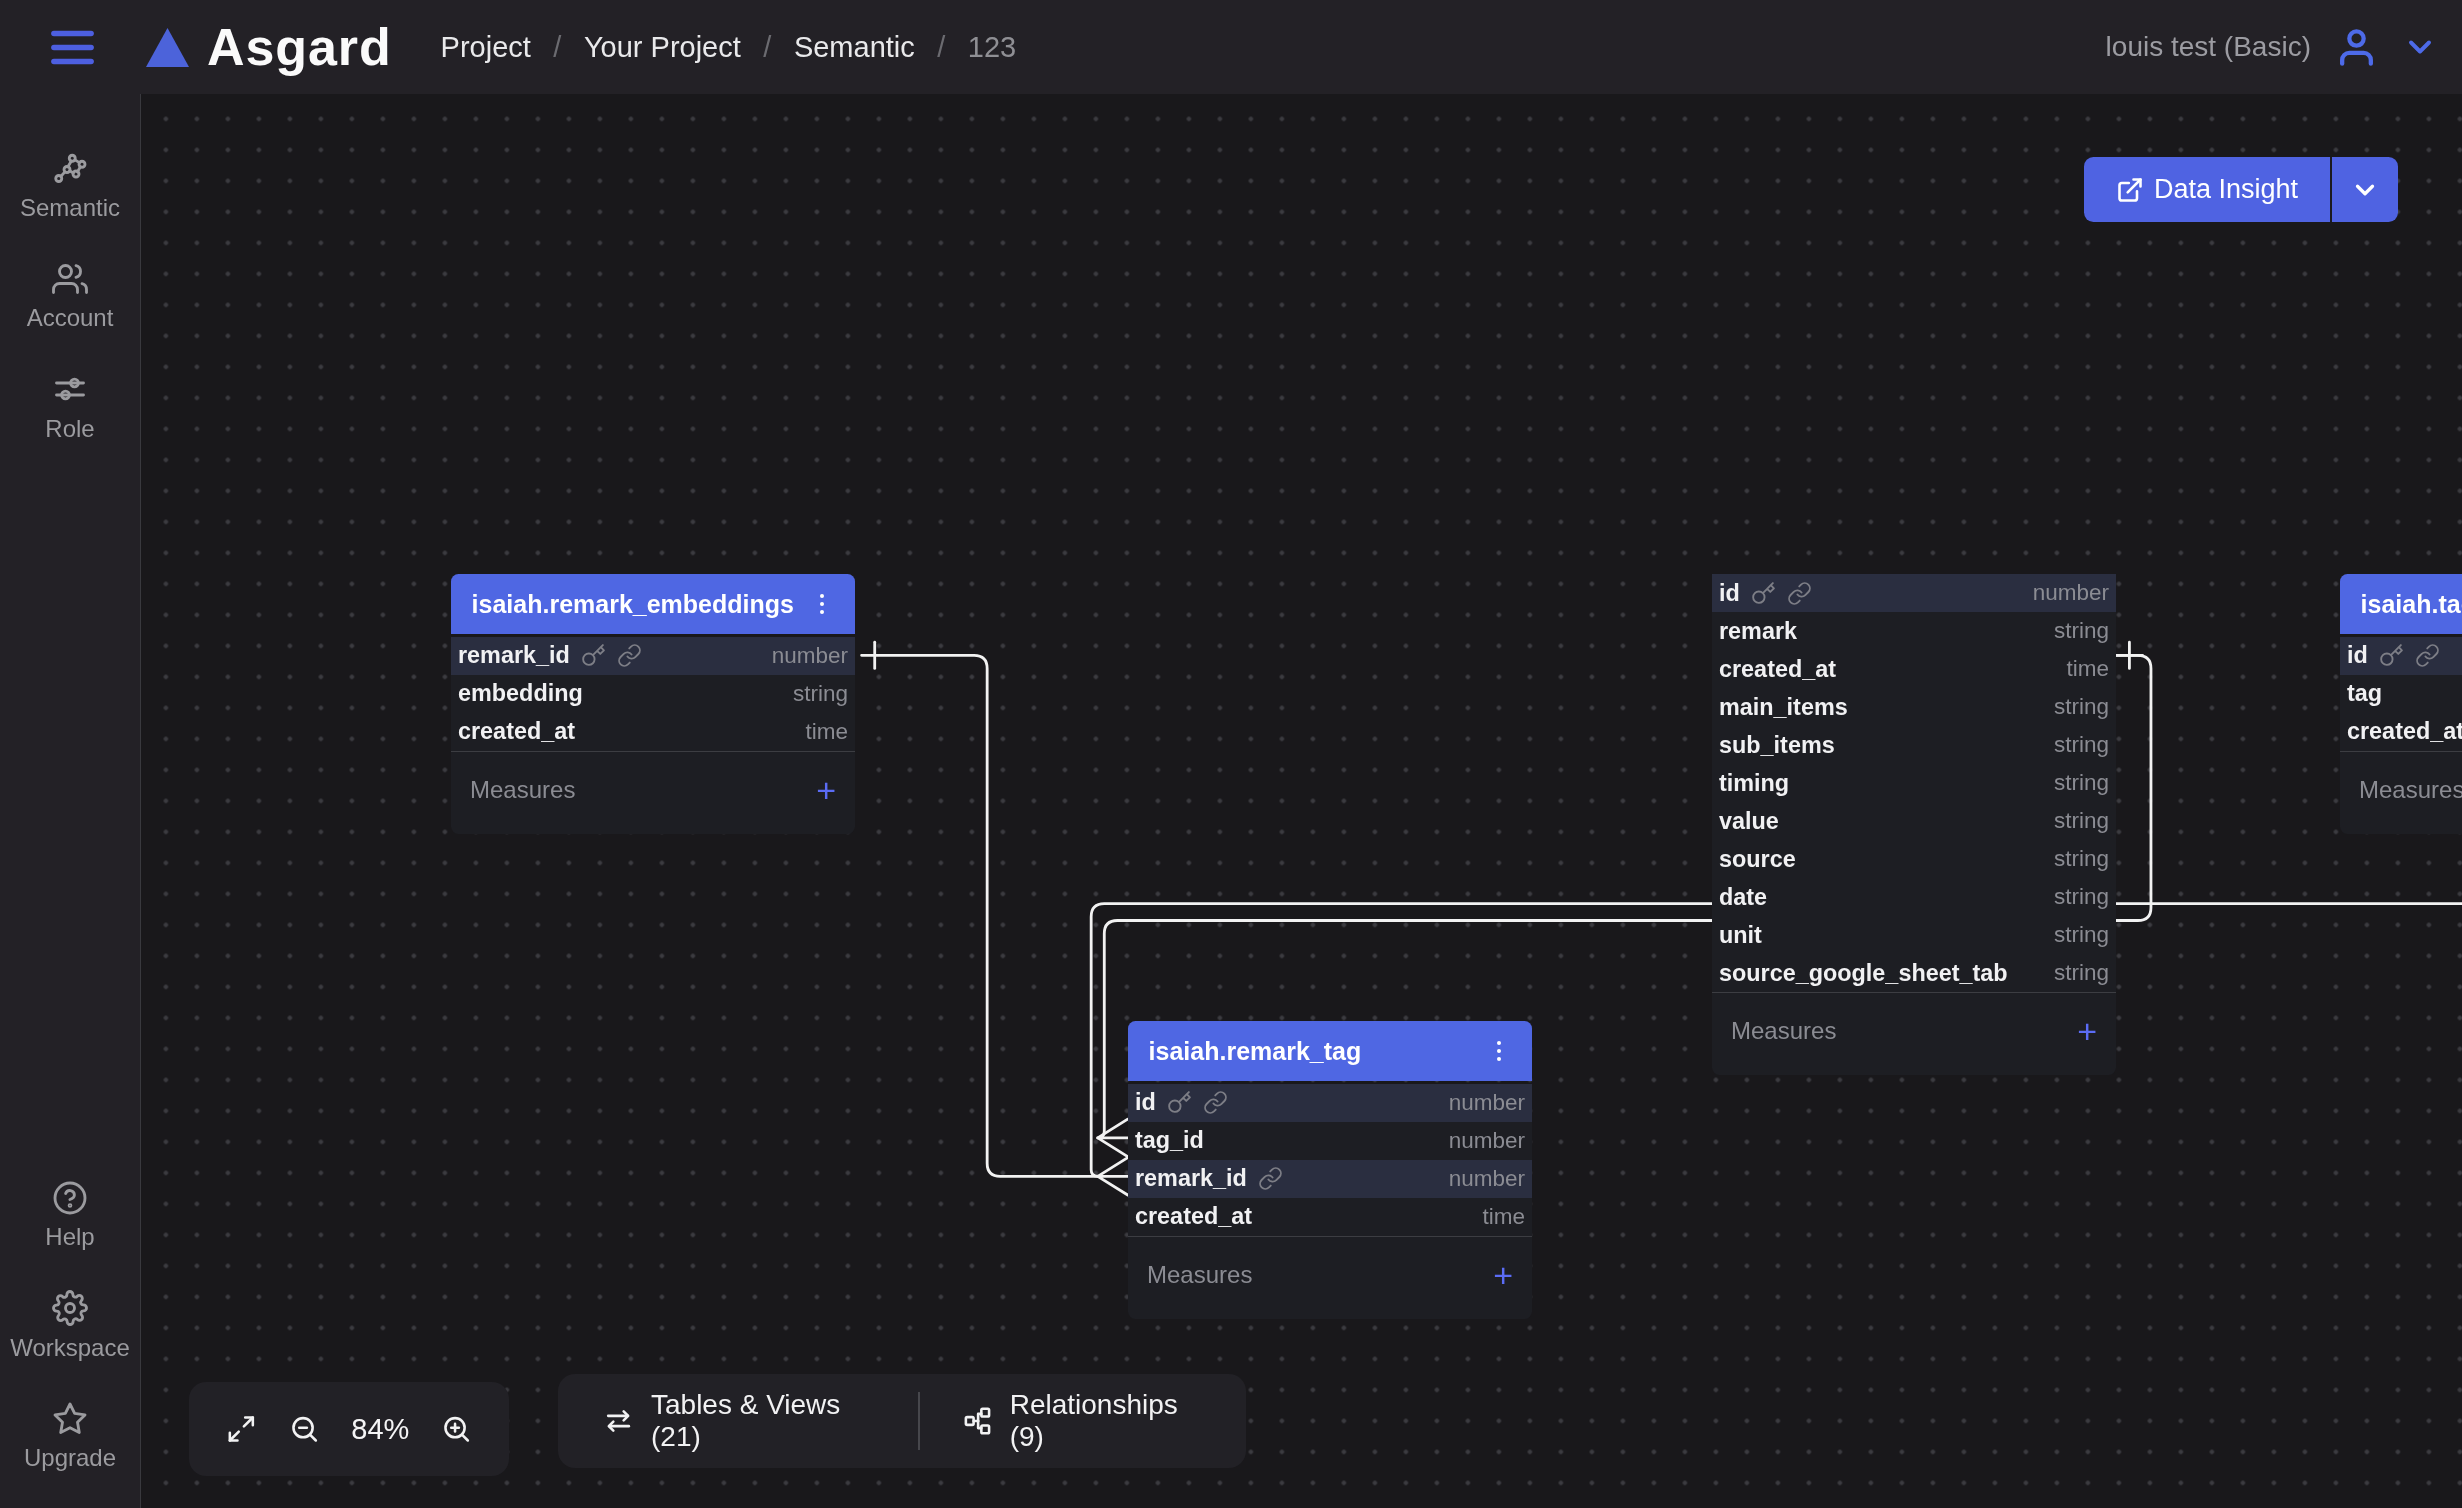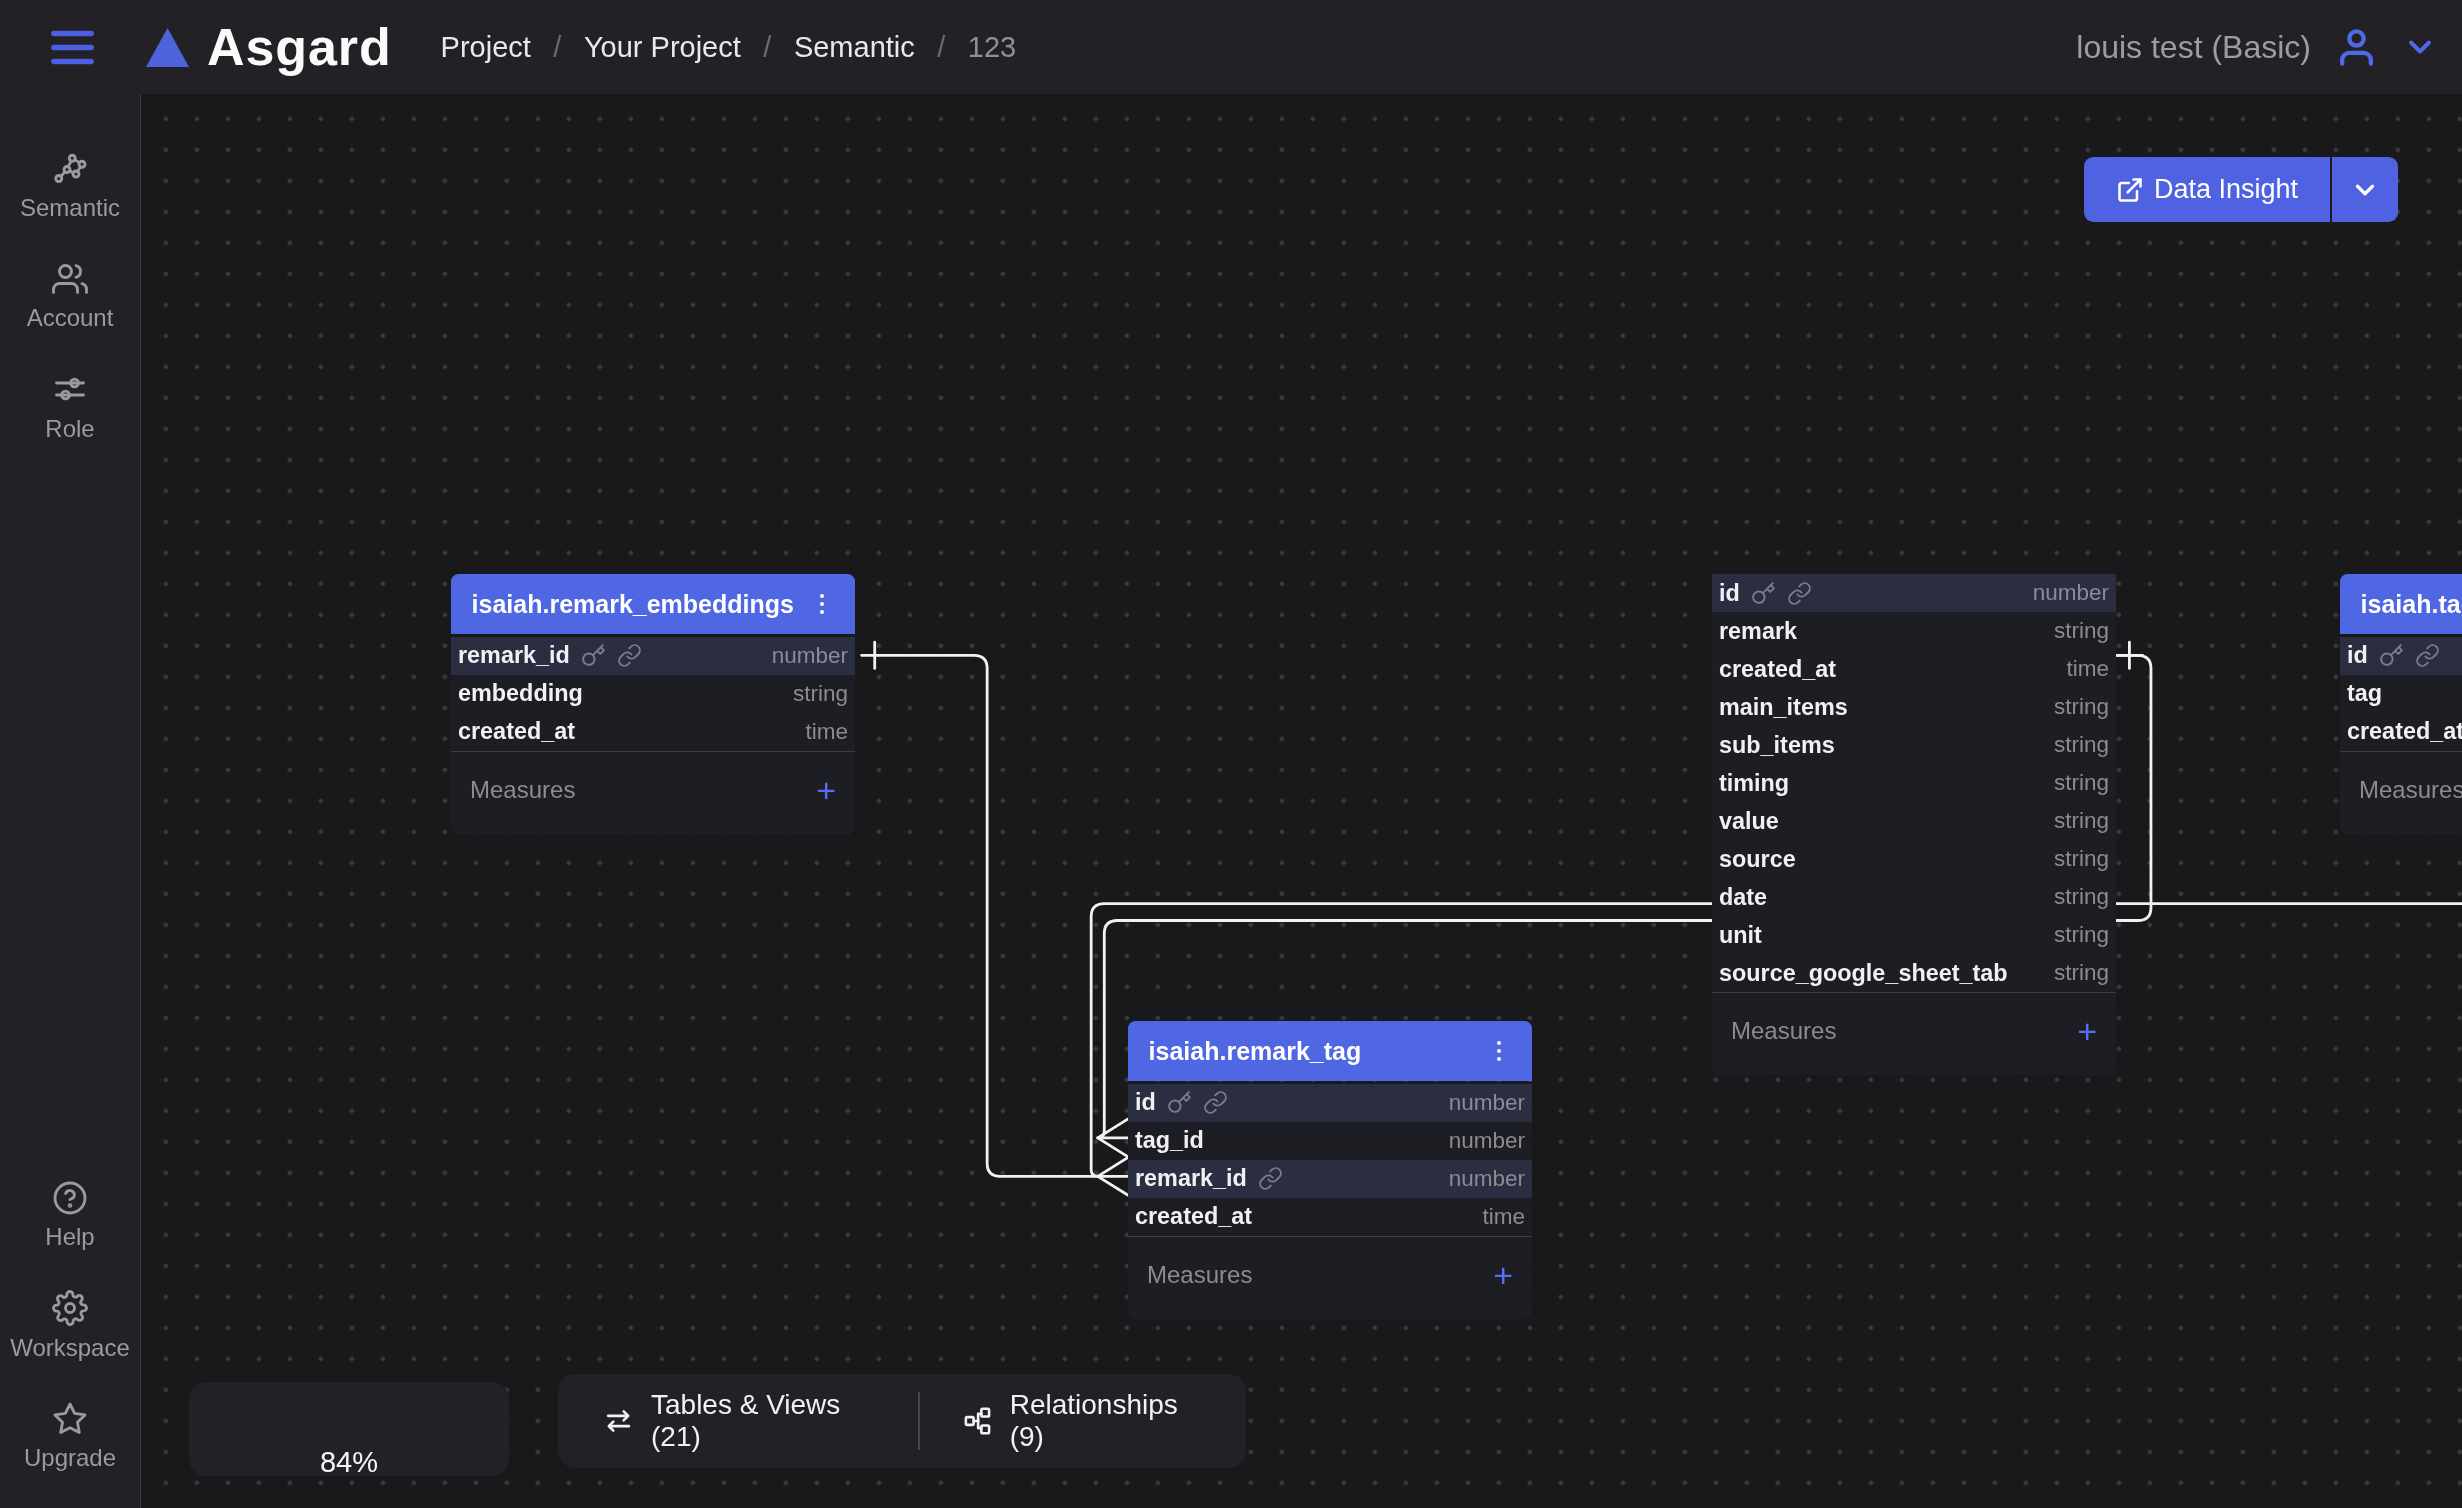--- a/index.html
+++ b/index.html
@@ -11,21 +11,21 @@
   .hamburger { margin-left:49px; width:47px; height:39px; cursor:pointer; }
   .hamburger rect { fill:#4d5fe0; }
   .logo { display:flex; align-items:center; margin-left:47px; gap:15px; }
   .logo-tri { width:49px; height:43px; }
   .brand { font-size:52px; font-weight:bold; color:#fafafa; letter-spacing:0.9px; }
   .crumbs { display:flex; align-items:center; margin-left:49px; gap:22.5px; font-size:29px; }
   .crumb { color:#e9e9eb; cursor:pointer; }
   .crumb-sep { color:#6b6b70; }
   .crumb-last { color:#8f8f94; }
   .user-area { margin-left:auto; display:flex; align-items:center; gap:24px; margin-right:24px; }
-  .user-name { color:#9c9ca2; font-size:32px; }
+  .user-name { color:#9c9ca2; font-size:28px; }
   .user-icon { width:43px; height:43px; stroke:#4d6ae8; fill:none; stroke-width:2.4; stroke-linecap:round; stroke-linejoin:round; }
   .user-chev { width:36px; height:36px; stroke:#4d6ae8; fill:none; stroke-width:2.6; stroke-linecap:round; stroke-linejoin:round; }
 
   
   .sidebar { position:absolute; top:94px; left:0; width:141px; height:1415px; background:#232126; border-right:1.9px solid #39393e; z-index:15; display:flex; flex-direction:column; justify-content:space-between; padding:56px 0 37px; }
   .side-group { display:flex; flex-direction:column; gap:39px; }
   .side-item { display:flex; flex-direction:column; align-items:center; gap:7.5px; color:#9b9b9f; cursor:pointer; }
   .side-item svg { width:36px; height:36px; stroke:#9b9b9f; fill:none; stroke-width:1.9; stroke-linecap:round; stroke-linejoin:round; }
   .side-label { font-size:24px; }
 
@@ -55,21 +55,21 @@
   .di-btn { position:absolute; left:1943px; top:63px; width:314px; height:65px; background:#4f63e2; border-radius:9.4px; display:flex; align-items:stretch; z-index:5; cursor:pointer; }
   .di-main { flex:1; display:flex; align-items:center; justify-content:center; gap:10px; }
   .di-main svg { width:28px; height:28px; stroke:#ffffff; fill:none; stroke-width:2.2; stroke-linecap:round; stroke-linejoin:round; }
   .di-label { color:#ffffff; font-size:27px; font-weight:500; }
   .di-sep { width:1.9px; background:#1b1a20; }
   .di-chev { width:66px; display:flex; align-items:center; justify-content:center; }
   .di-chev svg { width:30px; height:30px; stroke:#ffffff; fill:none; stroke-width:2.6; stroke-linecap:round; stroke-linejoin:round; }
 
   
   .pill { position:absolute; height:94px; background:#222126; border-radius:17px; display:flex; align-items:center; z-index:5; }
-  .pill-zoom { left:48px; top:1288px; width:320px; padding:0 37px; gap:32px;flex-direction:column; }
+  .pill-zoom { left:48px; top:1288px; width:320px; padding:0 37px; gap:32px; }
   .pill-tabs { left:417px; top:1280px; width:688px; padding:0 45px; gap:25px; }
   .pill svg { width:34px; height:34px; stroke:#f2f2f3; fill:none; stroke-width:2; stroke-linecap:round; stroke-linejoin:round; cursor:pointer; }
   .zoom-level { color:#f5f5f6; font-size:29px; }
   .tab-item { display:flex; align-items:center; gap:17px; cursor:pointer; }
   .tab-label { color:#f2f2f3; font-size:28px; }
   .pill-sep { width:1.9px; height:58px; background:#47474c; margin:0 17px; }
 </style>
 </head>
 <body>
 

